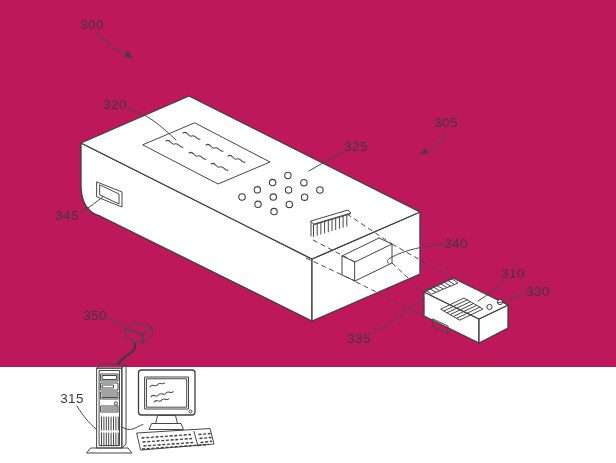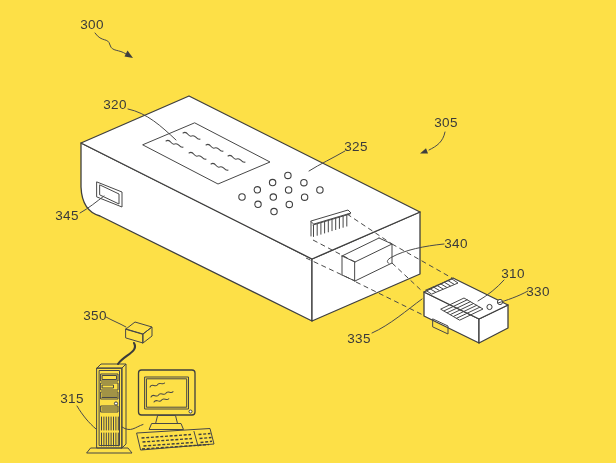--- a/index.html
+++ b/index.html
@@ -1,20 +1,20 @@
 <!DOCTYPE html>
 <html><head>
 <meta charset="utf-8">
 <style>
   html,body{margin:0;padding:0;}
   body{
     width:616px;height:463px;background:#ffffff;overflow:hidden;
     font-family:"Liberation Sans", sans-serif;
   }
-  .fig-wrap{width:616px;height:463px;position:relative;background:#fde047;}
+  .fig-wrap{width:616px;height:367px;position:relative;background:#be185d;}
   svg{display:block;}
   .ln{fill:none;stroke:#3f3f3f;stroke-width:1.3;stroke-linejoin:round;stroke-linecap:round;}
   .ln-thin{fill:none;stroke:#474747;stroke-width:1;stroke-linejoin:round;stroke-linecap:round;}
   .face{fill:#ffffff;stroke:#3f3f3f;stroke-width:1.3;stroke-linejoin:round;}
   .dashed{fill:none;stroke:#4a4a4a;stroke-width:1;stroke-dasharray:5 3.5;stroke-linecap:butt;}
   .leader{fill:none;stroke:#4a4a4a;stroke-width:1;stroke-linecap:round;}
   .dot{fill:#ffffff;stroke:#3f3f3f;stroke-width:1.1;}
   .smallcirc{fill:#ffffff;stroke:#3f3f3f;stroke-width:1;}
   .reftext{fill:#3a3a3a;font-size:13.5px;letter-spacing:0.4px;}
   .ah{fill:#3f3f3f;stroke:none;}

